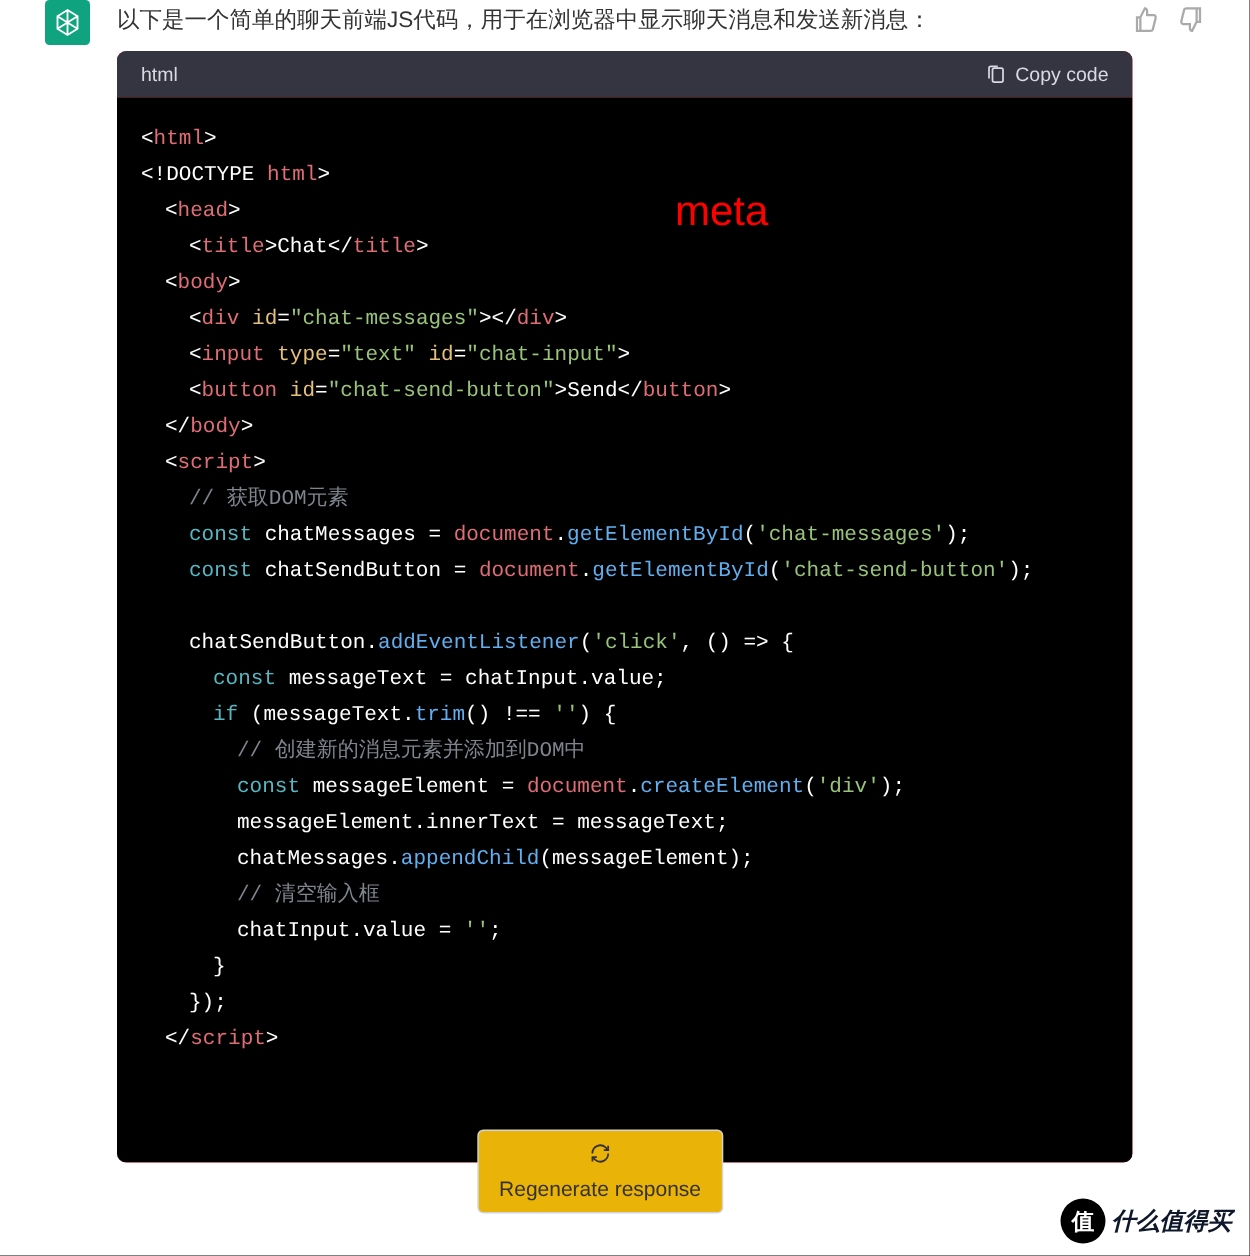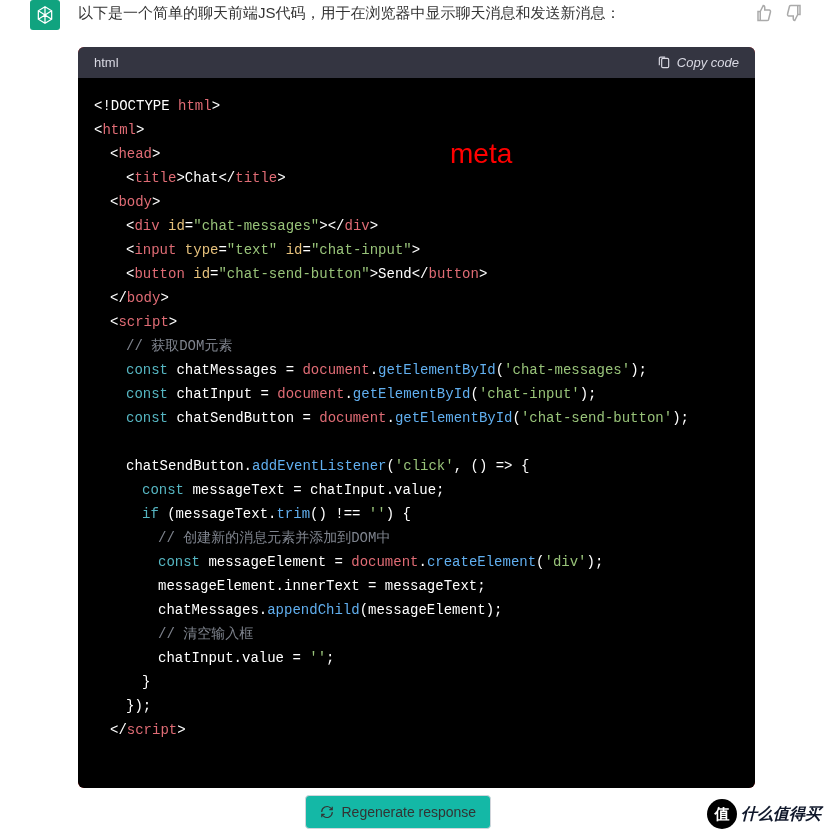--- a/index.html
+++ b/index.html
@@ -39,41 +39,40 @@
       gap: 12px;
       padding-top: 4px;
     }
     .feedback-icon {
       width: 18px;
       height: 18px;
       color: #aaa;
       cursor: pointer;
     }
     .code-container {
-      margin: 17px 78px 0 78px;
+      margin: 4px 78px 0 78px;
       border-radius: 6px;
       overflow: hidden;
       background: #ef4444;
     }
     .code-header {
       background: #343541;
       display: flex;
       justify-content: space-between;
       align-items: center;
       padding: 8px 16px;
       color: #d9d9e3;
       font-size: 13px;
     }
     .copy-btn {
       display: flex;
       align-items: center;
       gap: 6px;
       cursor: pointer;
       font-size: 13px;
-      font-style: italic;
     }
     .code-body {
       background: #000;
       padding: 16px;
       font-family: "Consolas", "Courier New", monospace;
       font-size: 14px;
       line-height: 24px;
       color: #fff;
       position: relative;
       height: 710px;
@@ -95,33 +94,34 @@
       position: absolute;
       top: 64px;
       left: 372px;
       color: #ff0000;
       font-size: 28px;
       font-family: -apple-system, sans-serif;
       font-weight: 400;
     }
     .regen-btn {
       position: absolute;
-      bottom: 8px;
+      bottom: 28px;
       left: 50%;
       transform: translateX(-60%);
-      background: #14b8a6;
+      background: #eab308;
       border: 1px solid #d1d5db;
       border-radius: 4px;
       padding: 8px 14px;
       display: flex;
       align-items: center;
       gap: 8px;
       font-size: 14px;
       color: #333;
       cursor: pointer;
+      flex-direction: column;
     }
     .watermark {
       position: absolute;
       bottom: 8px;
       right: 12px;
       display: flex;
       align-items: center;
       gap: 4px;
     }
     .watermark-circle {
@@ -169,33 +169,32 @@
     <div class="copy-btn">
       <svg width="14" height="14" viewBox="0 0 24 24" fill="none" stroke="currentColor" stroke-width="2">
         <rect x="8" y="4" width="12" height="16" rx="2"></rect>
         <path d="M4 16 L4 4 C4 3 5 2 6 2 L14 2"></path>
       </svg>
       <span>Copy code</span>
     </div>
   </div>
   <div class="code-body">
     <div class="meta-label">meta</div>
+    <div class="code-line"><span class="tk-w">&lt;</span><span class="tk-red">html</span><span class="tk-w">&gt;</span></div>
     <div class="code-line"><span class="tk-w">&lt;!DOCTYPE </span><span class="tk-red">html</span><span class="tk-w">&gt;</span></div>
-    <div class="code-line"><span class="tk-w">&lt;</span><span class="tk-red">html</span><span class="tk-w">&gt;</span></div>
     <div class="code-line i1"><span class="tk-w">&lt;</span><span class="tk-red">head</span><span class="tk-w">&gt;</span></div>
     <div class="code-line i2"><span class="tk-w">&lt;</span><span class="tk-red">title</span><span class="tk-w">&gt;Chat&lt;/</span><span class="tk-red">title</span><span class="tk-w">&gt;</span></div>
     <div class="code-line i1"><span class="tk-w">&lt;</span><span class="tk-red">body</span><span class="tk-w">&gt;</span></div>
     <div class="code-line i2"><span class="tk-w">&lt;</span><span class="tk-red">div</span><span class="tk-w"> </span><span class="tk-yellow">id</span><span class="tk-w">=</span><span class="tk-green">"chat-messages"</span><span class="tk-w">&gt;&lt;/</span><span class="tk-red">div</span><span class="tk-w">&gt;</span></div>
     <div class="code-line i2"><span class="tk-w">&lt;</span><span class="tk-red">input</span><span class="tk-w"> </span><span class="tk-yellow">type</span><span class="tk-w">=</span><span class="tk-green">"text"</span><span class="tk-w"> </span><span class="tk-yellow">id</span><span class="tk-w">=</span><span class="tk-green">"chat-input"</span><span class="tk-w">&gt;</span></div>
     <div class="code-line i2"><span class="tk-w">&lt;</span><span class="tk-red">button</span><span class="tk-w"> </span><span class="tk-yellow">id</span><span class="tk-w">=</span><span class="tk-green">"chat-send-button"</span><span class="tk-w">&gt;Send&lt;/</span><span class="tk-red">button</span><span class="tk-w">&gt;</span></div>
     <div class="code-line i1"><span class="tk-w">&lt;/</span><span class="tk-red">body</span><span class="tk-w">&gt;</span></div>
     <div class="code-line i1"><span class="tk-w">&lt;</span><span class="tk-red">script</span><span class="tk-w">&gt;</span></div>
     <div class="code-line i2"><span class="tk-gray">// 获取DOM元素</span></div>
     <div class="code-line i2"><span class="tk-blue">const</span><span class="tk-w"> chatMessages = </span><span class="tk-red">document</span><span class="tk-w">.</span><span class="tk-cyan">getElementById</span><span class="tk-w">(</span><span class="tk-green">'chat-messages'</span><span class="tk-w">);</span></div>
-    <div class="code-line i2"><span class="tk-blue">const</span><span class="tk-w"> chatInput = </span><span class="tk-red">document</span><span class="tk-w">.</span><span class="tk-cyan">getElementById</span><span class="tk-w">(</span><span class="tk-green">'chat-input'</span><span class="tk-w">);</span></div>
     <div class="code-line i2"><span class="tk-blue">const</span><span class="tk-w"> chatSendButton = </span><span class="tk-red">document</span><span class="tk-w">.</span><span class="tk-cyan">getElementById</span><span class="tk-w">(</span><span class="tk-green">'chat-send-button'</span><span class="tk-w">);</span></div>
     <div class="code-line">&nbsp;</div>
     <div class="code-line i2"><span class="tk-w">chatSendButton.</span><span class="tk-cyan">addEventListener</span><span class="tk-w">(</span><span class="tk-green">'click'</span><span class="tk-w">, () =&gt; {</span></div>
     <div class="code-line i3"><span class="tk-blue">const</span><span class="tk-w"> messageText = chatInput.value;</span></div>
     <div class="code-line i3"><span class="tk-blue">if</span><span class="tk-w"> (messageText.</span><span class="tk-cyan">trim</span><span class="tk-w">() !== </span><span class="tk-green">''</span><span class="tk-w">) {</span></div>
     <div class="code-line i4"><span class="tk-gray">// 创建新的消息元素并添加到DOM中</span></div>
     <div class="code-line i4"><span class="tk-blue">const</span><span class="tk-w"> messageElement = </span><span class="tk-red">document</span><span class="tk-w">.</span><span class="tk-cyan">createElement</span><span class="tk-w">(</span><span class="tk-green">'div'</span><span class="tk-w">);</span></div>
     <div class="code-line i4"><span class="tk-w">messageElement.innerText = messageText;</span></div>
     <div class="code-line i4"><span class="tk-w">chatMessages.</span><span class="tk-cyan">appendChild</span><span class="tk-w">(messageElement);</span></div>
     <div class="code-line i4"><span class="tk-gray">// 清空输入框</span></div>

